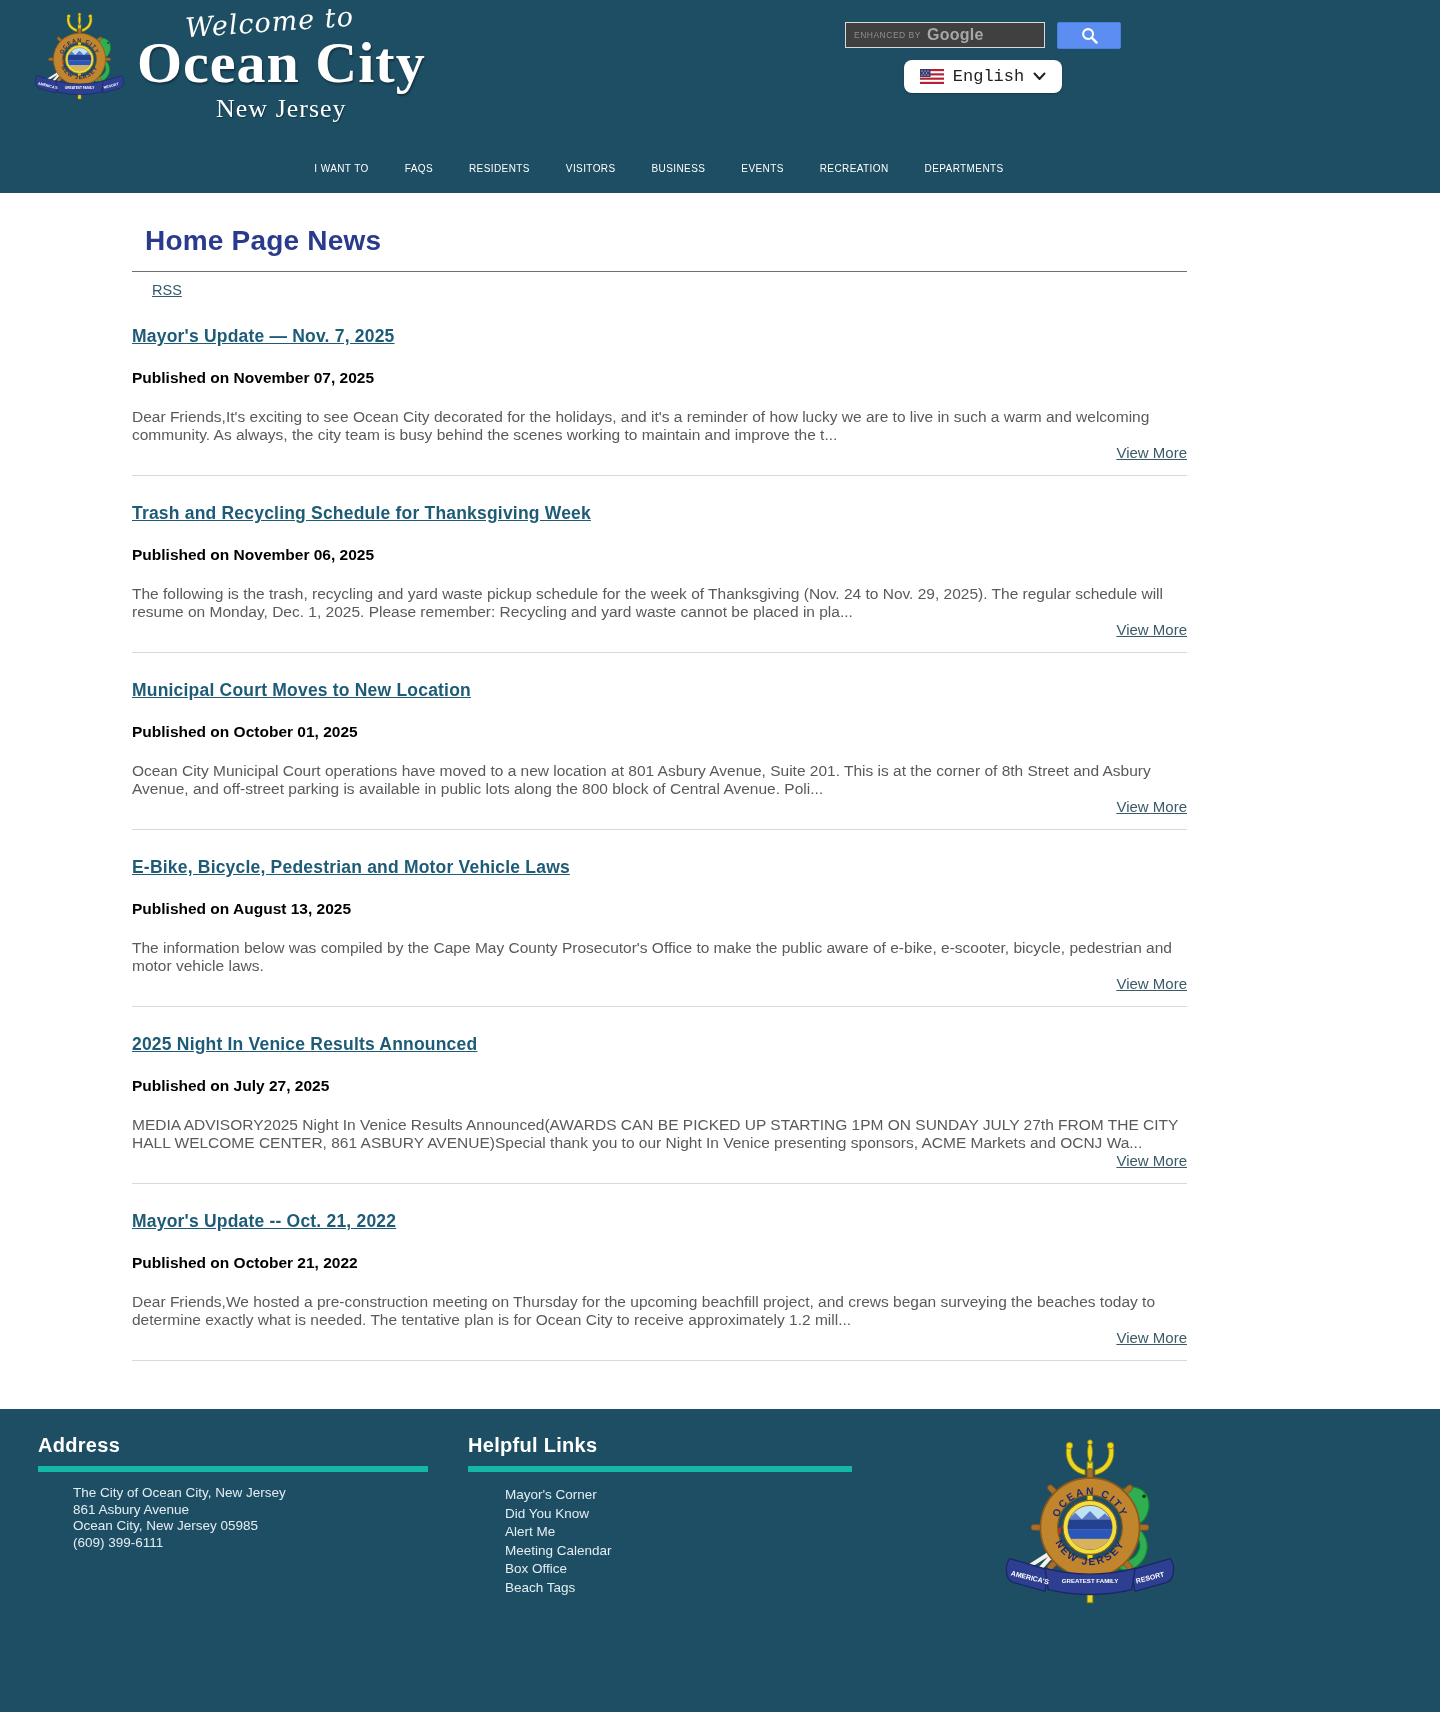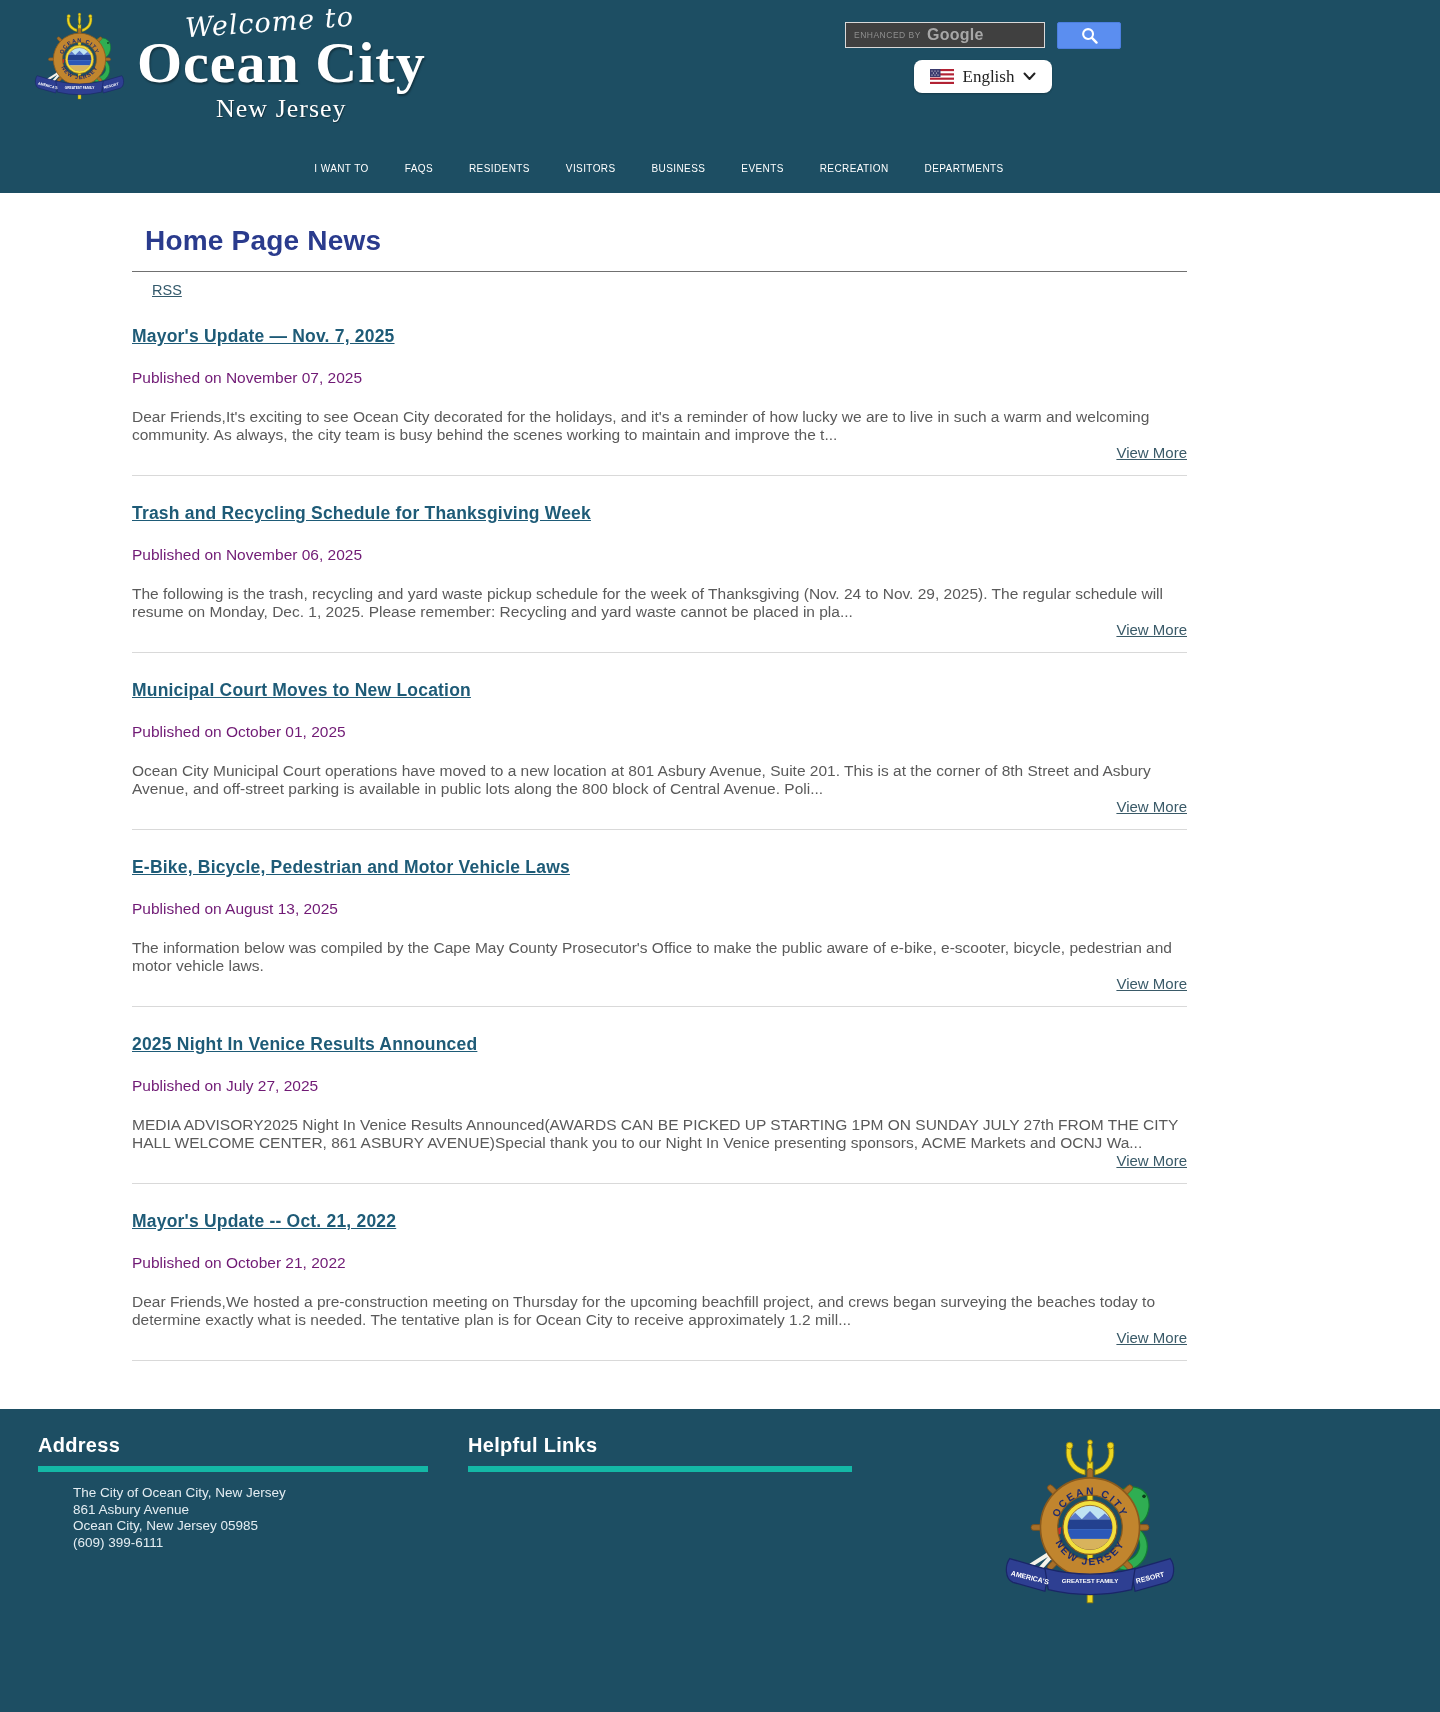--- a/index.html
+++ b/index.html
@@ -17,35 +17,35 @@
   .state { font-family:"Liberation Serif", serif; font-size:26px; text-align:center; margin-top:4px; letter-spacing:1px; text-shadow:1px 1px 1px rgba(0,0,0,.35); }
 
   .header-right { position:absolute; top:22px; right:319px; width:276px; display:flex; flex-direction:column; align-items:center; }
   .search-row { display:flex; width:100%; }
   .search-box { position:relative; width:200px; height:26px; background:#404040; border:1px solid #d9d9d9; }
   .search-box input { width:100%; height:100%; border:none; outline:none; padding:0 6px; font-size:13px; background:transparent; position:relative; z-index:2; }
   .watermark { position:absolute; left:8px; top:0; height:100%; display:flex; align-items:center; z-index:1; pointer-events:none; }
   .watermark .enh { font-size:8.5px; color:#8f8f8f; letter-spacing:.5px; }
   .watermark .goo { font-size:16px; color:#a7a7a7; font-weight:bold; margin-left:6px; letter-spacing:.3px; }
   .search-btn { margin-left:12px; width:64px; height:27px; background:#5b8ef0; border:1px solid #4c7fe0; border-radius:2px; cursor:pointer; display:flex; align-items:center; justify-content:center; }
-  .lang-pill { margin-top:11px; background:#fff; border:none; border-radius:8px; height:33px; padding:0 16px; display:flex; align-items:center; gap:9px; font-size:17px; color:#222; cursor:pointer; box-shadow:0 1px 2px rgba(0,0,0,.25); font-family:Liberation Serif, serif; }
+  .lang-pill { margin-top:11px; background:#fff; border:none; border-radius:8px; height:33px; padding:0 16px; display:flex; align-items:center; gap:9px; font-size:17px; color:#222; cursor:pointer; box-shadow:0 1px 2px rgba(0,0,0,.25); font-family:Liberation Mono, monospace; }
 
   nav { height:50px; display:flex; align-items:center; justify-content:center; gap:36px; position:relative; left:-61px; }
   nav a { color:#fff; text-decoration:none; font-weight:normal; font-size:10px; letter-spacing:.4px; white-space:nowrap; }
 
   
   .container { margin-left:132px; width:1055px; padding-bottom:24px; }
   h1.page-title { color:#2a3b8d; font-size:28px; font-weight:800; margin:32px 0 14px 13px; letter-spacing:.2px; }
   .title-rule { border:none; border-top:1px solid #707070; margin:0; }
   .rss-link { display:inline-block; margin:10px 0 0 20px; font-size:14.5px; color:#33596b; text-decoration:underline; }
 
   .news-item { padding:21px 0 13px; border-bottom:1px solid #d9d9d9; }
   .news-title { margin:0; }
   .news-title a { color:#1e5b77; font-size:17.5px; font-weight:800; text-decoration:underline; letter-spacing:.2px; }
-  .news-date { margin:21px 0 0; font-weight:normal; color:#701a75; font-size:15.5px; }
+  .news-date { margin:21px 0 0; font-weight:bold; color:#000000; font-size:15.5px; }
   .news-excerpt { margin:21px 0 0; color:#5a5a5a; font-size:15.5px; line-height:17.5px; }
   .view-more-row { text-align:right; margin-top:1px; }
   .view-more-row a { color:#3a5a68; font-size:15px; text-decoration:underline; }
 
   
   footer { background:#1d4e63; height:415px; position:relative; margin-top:24px; }
   .foot-col h2 { color:#fff; font-size:20px; font-weight:bold; margin:0; padding-bottom:9px; border-bottom:6px solid #14b8a6; letter-spacing:.3px; }
   .foot-address { position:absolute; left:38px; top:25px; width:390px; }
   .foot-links { position:absolute; left:468px; top:25px; width:384px; }
   .addr-lines { margin:13px 0 0 35px; color:#e4edf2; font-size:13.5px; line-height:16.5px; }
@@ -270,20 +270,28 @@
       <h2>Address</h2>
       <div class="addr-lines">
         <div>The City of Ocean City, New Jersey</div>
         <div>861 Asbury Avenue</div>
         <div>Ocean City, New Jersey 05985</div>
         <div>(609) 399-6111</div>
       </div>
     </div>
     <div class="foot-col foot-links">
       <h2>Helpful Links</h2>
+      <ul>
+        <li><a href="#">Mayor's Corner</a></li>
+        <li><a href="#">Did You Know</a></li>
+        <li><a href="#">Alert Me</a></li>
+        <li><a href="#">Meeting Calendar</a></li>
+        <li><a href="#">Box Office</a></li>
+        <li><a href="#">Beach Tags</a></li>
+      </ul>
     </div>
     <div class="foot-seal">
       <svg>
           <use href="#oc-seal"></use>
         </svg>
     </div>
   </footer>
 
 </div>
 

